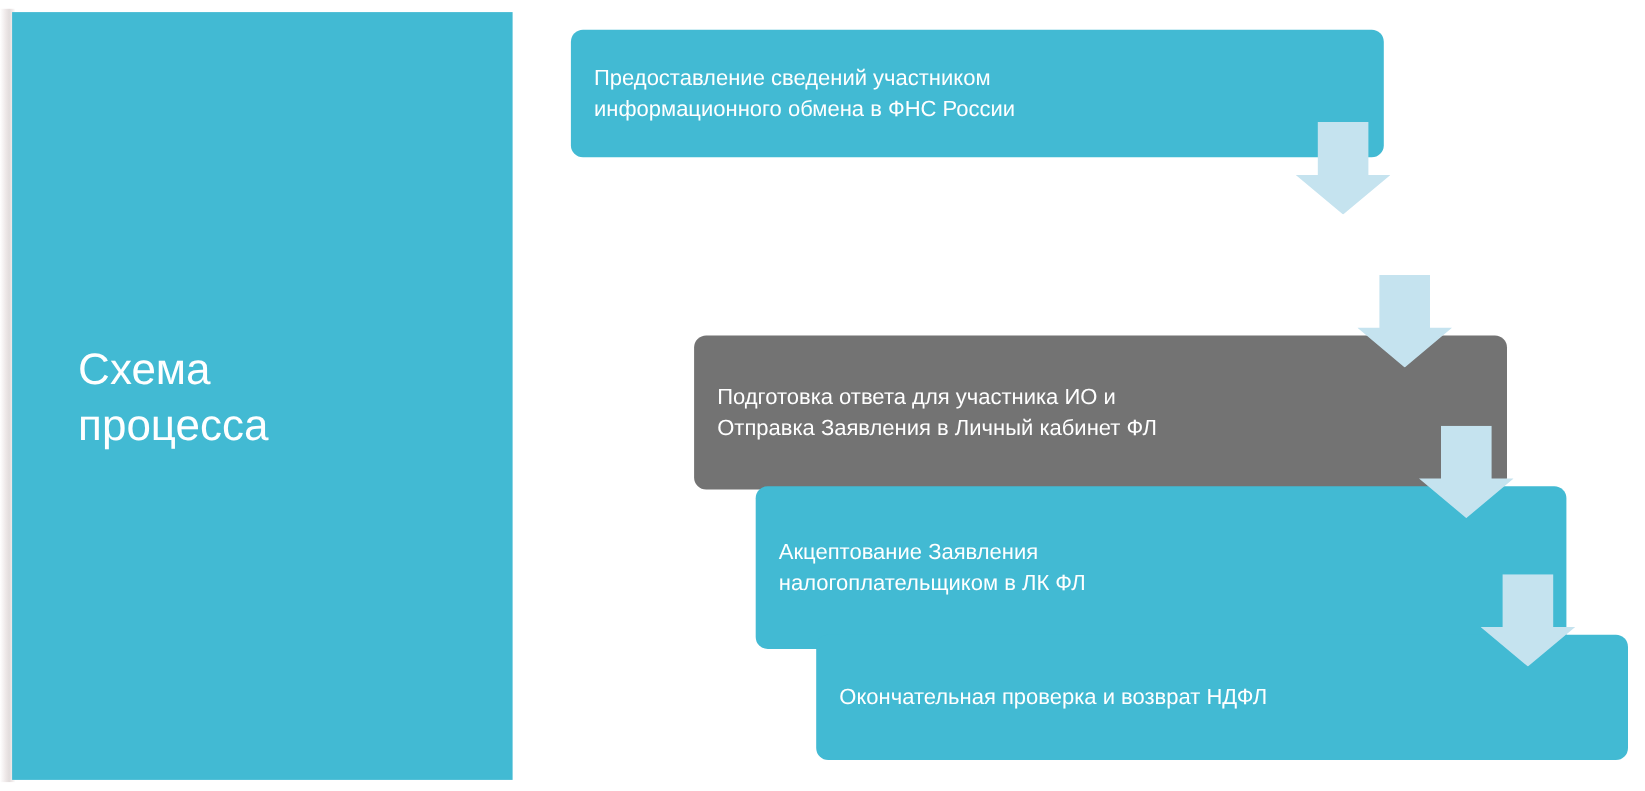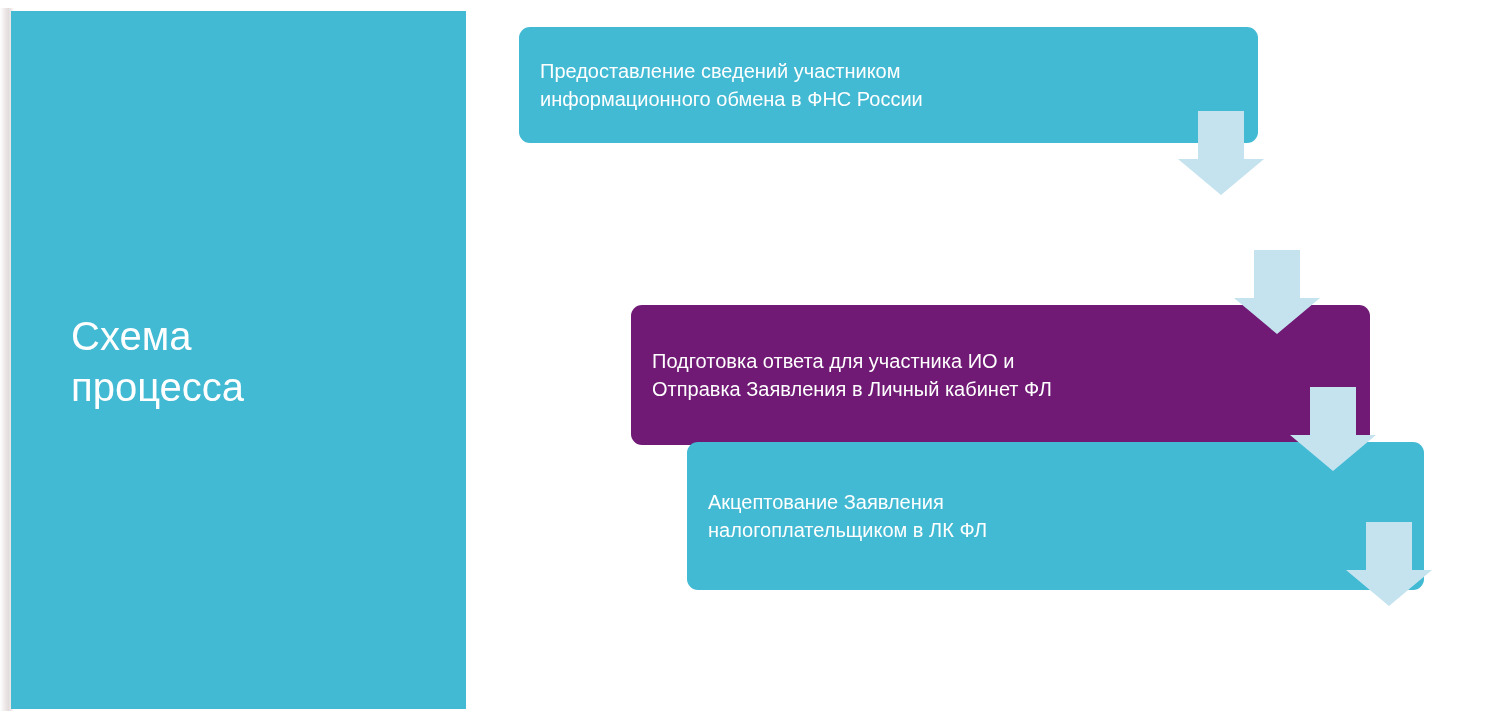--- a/index.html
+++ b/index.html
@@ -93,30 +93,33 @@
     <div id="title-text" style="color: rgb(255, 255, 255);">Схема
 процесса</div>
   </div>
 
   <div class="proc-box" id="box-1" style="left: 519px; top: 27px; width: 739px; height: 116px; background: rgb(66, 186, 211);">
     <div class="proc-label">Предоставление сведений участником
 информационного обмена в ФНС России</div>
   </div>
 
 
-  <div class="proc-box" id="box-3" style="left: 631px; top: 305px; width: 739px; height: 140px; background: #701a75;">
+  <div class="proc-box" id="box-3" style="left: 631px; top: 305px; width: 739px; height: 140px; background: #737373;">
     <div class="proc-label">Подготовка ответа для участника ИО и
 Отправка Заявления в Личный кабинет ФЛ</div>
   </div>
 
   <div class="proc-box" id="box-4" style="left: 687px; top: 442px; width: 737px; height: 148px; background: rgb(66, 186, 211);">
     <div class="proc-label">Акцептование Заявления
 налогоплательщиком в ЛК ФЛ</div>
   </div>
 
+  <div class="proc-box" id="box-5" style="left: 742px; top: 577px; width: 738px; height: 114px; background: rgb(66, 186, 211);">
+    <div class="proc-label">Окончательная проверка и возврат НДФЛ</div>
+  </div>
 
   <div class="arrow" id="arrow-1" style="left: 1178px; top: 111px;">
     <svg width="86" height="84" viewBox="0 0 86 84" xmlns="http://www.w3.org/2000/svg">
       <path d="M20 0 H66 V48 H86 L43 84 L0 48 H20 Z" fill="#c5e3ef"></path>
     </svg>
   </div>
 
   <div class="arrow" id="arrow-2" style="left: 1234px; top: 250px;">
     <svg width="86" height="84" viewBox="0 0 86 84" xmlns="http://www.w3.org/2000/svg">
       <path d="M20 0 H66 V48 H86 L43 84 L0 48 H20 Z" fill="#c5e3ef"></path>

